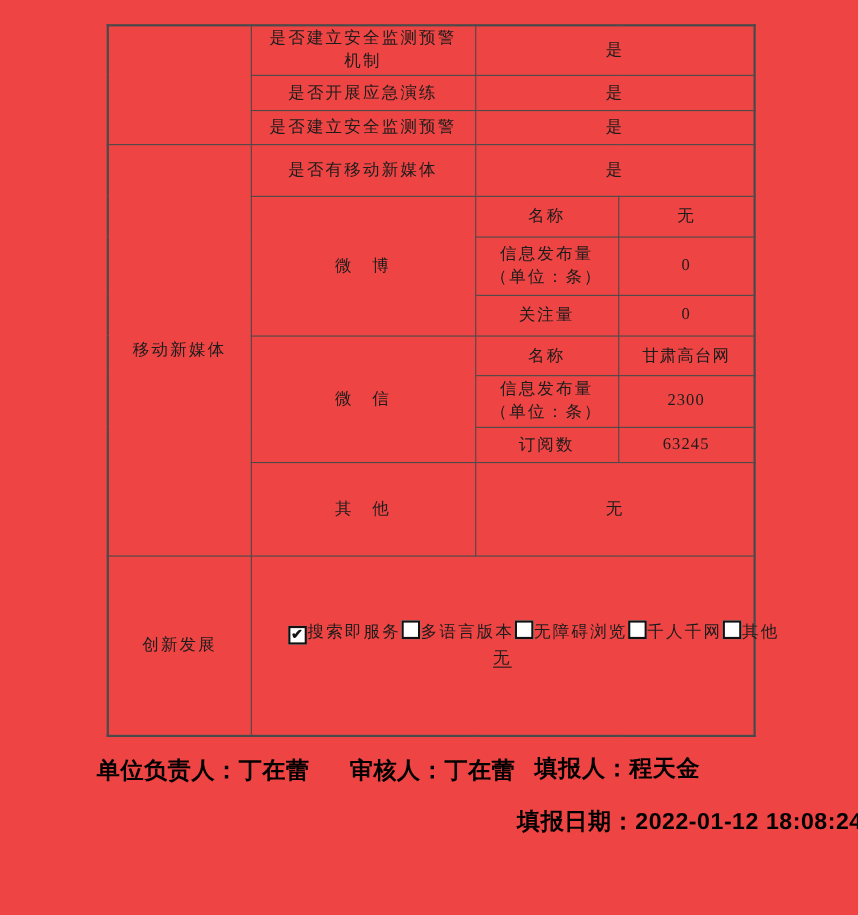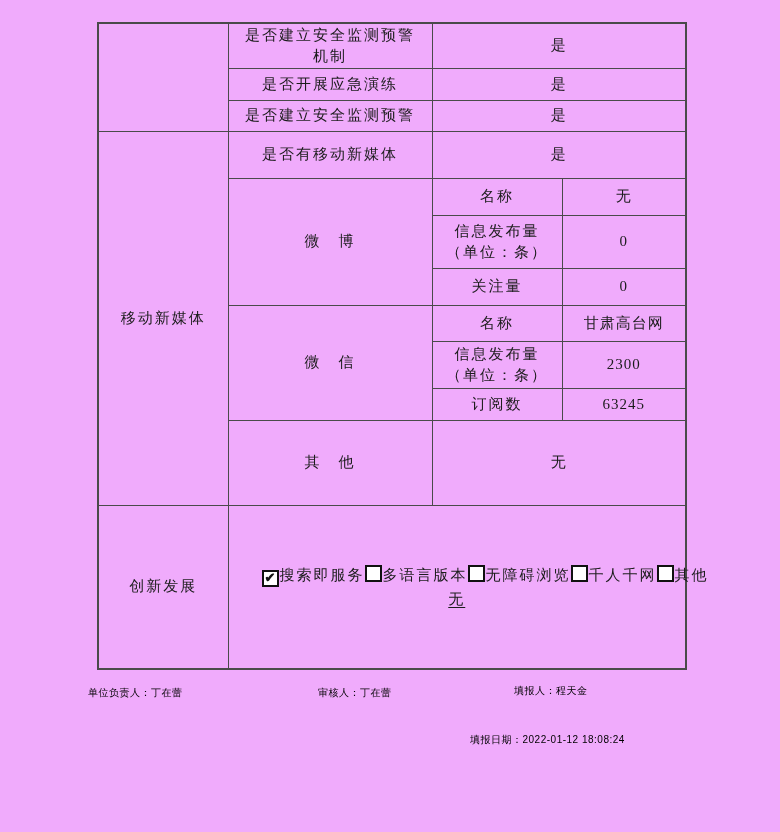--- a/index.html
+++ b/index.html
@@ -57,31 +57,31 @@
     line-height:12px;
     font-size:13px;
     font-weight:bold;
     color:#111;
     background:#fff;
   }
   
   .footer-item{
     position:absolute;
     font-family:"Liberation Sans","DejaVu Sans",sans-serif;
-    font-weight:normal;
-    font-size:10px;
+    font-weight:bold;
+    font-size:21px;
     color:#000;
     letter-spacing:0.5px;
     white-space:nowrap;
   }
 </style>
 </head>
 <body>
 
-<div class="page" style="background: #f0abfc; color: rgb(28, 28, 28);">
+<div class="page" style="background: #ef4444; color: rgb(28, 28, 28);">
 
   <table class="report">
     <colgroup>
       <col style="width:130px">
       <col style="width:204px">
       <col style="width:130px">
       <col style="width:124px">
     </colgroup>
 
     <tbody>
@@ -152,18 +152,18 @@
       <td class="innov" colspan="3">
         <div class="innov-line1"><span class="cb">✔</span><span>搜索即服务</span><span class="cb"></span><span>多语言版本</span><span class="cb"></span><span>无障碍浏览</span><span class="cb"></span><span>千人千网</span><span class="cb"></span><span>其他</span></div>
         <div class="innov-line2"><span class="underline">无</span></div>
       </td>
     </tr>
   </tbody>
     </table>
 
   <div class="footer-item" style="left:88px;top:686px"><span>单位负责人：</span><span>丁在蕾</span></div>
   <div class="footer-item" style="left:318px;top:686px"><span>审核人：</span><span>丁在蕾</span></div>
-  <div class="footer-item" style="left:514px;top:684px"><span>填报人：</span><span>程天金</span></div>
+  <div class="footer-item" style="left:486px;top:684px"><span>填报人：</span><span>程天金</span></div>
 
   <div class="footer-item" style="left:470px;top:733px"><span>填报日期：</span><span>2022-01-12 18:08:24</span></div>
 
 
 </div>
 
 </body></html>

